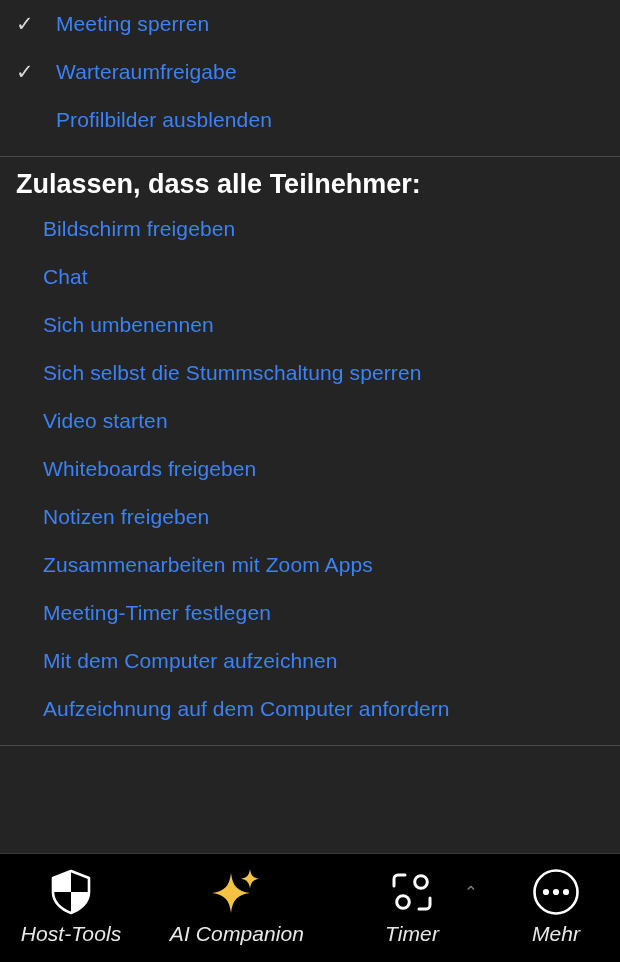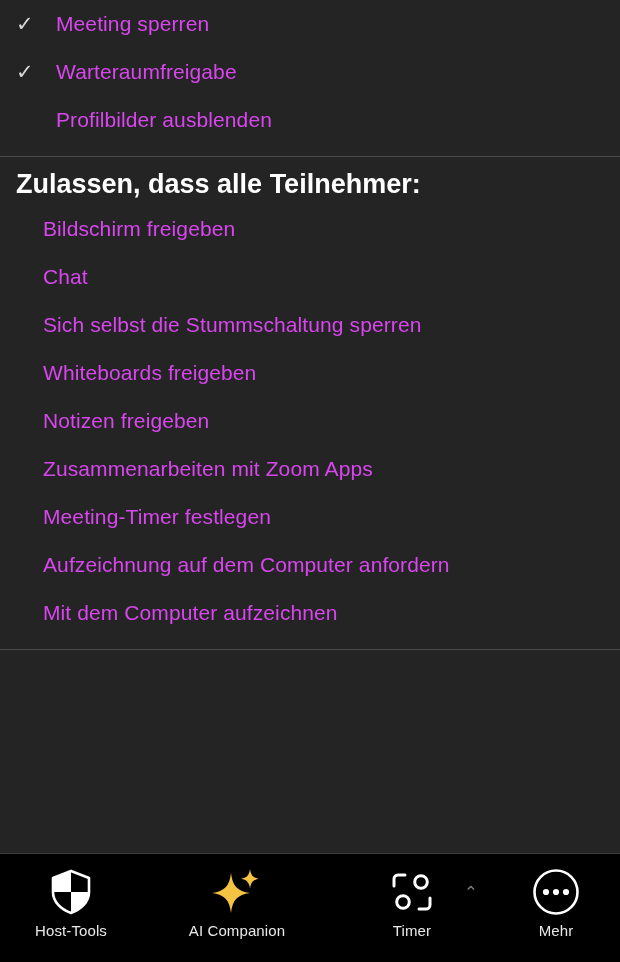--- a/index.html
+++ b/index.html
@@ -28,21 +28,21 @@
     font-size:21px;
     line-height:1;
     color:#d8d8d8;
     font-family:"DejaVu Sans", sans-serif;
     font-weight:300;
     text-align:left;
   }
   .menu-row .check.empty { color:transparent; }
   .menu-row .label {
     font-size:21px;
-    color:#d946ef;
+    color:#3b82f6;
     letter-spacing:.1px;
     white-space:nowrap;
   }
   .menu-row.danger .label { color:#f25c54; }
 
   .divider {
     height:1px;
     background:#4a4a4a;
     margin:0;
   }
@@ -89,24 +89,25 @@
   .tb-item.more   { width:128px;text-align:right; }
 
   .tb-icon {
     height:52px;
     display:flex;
     align-items:center;
     justify-content:center;
   }
   .tb-label {
     margin-top:4px;
-    font-size:15px;
+    font-size:21px;
     color:#e8e8e8;
     white-space:nowrap;
     letter-spacing:.1px;
+    font-style:italic;
   }
   .caret {
     position:absolute;
     right:14px;
     top:30px;
     color:#7d7d7d;
     font-size:17px;
     line-height:1;
     font-family:"DejaVu Sans", sans-serif;
   }
@@ -140,39 +141,45 @@
     <div class="section-title">Zulassen, dass alle Teilnehmer:</div>
 
     <div>
       <div class="menu-row sub-row">
         <span class="label">Bildschirm freigeben</span>
       </div>
       <div class="menu-row sub-row">
         <span class="label">Chat</span>
       </div>
       <div class="menu-row sub-row">
+        <span class="label">Sich umbenennen</span>
+      </div>
+      <div class="menu-row sub-row">
         <span class="label">Sich selbst die Stummschaltung sperren</span>
       </div>
       <div class="menu-row sub-row">
+        <span class="label">Video starten</span>
+      </div>
+      <div class="menu-row sub-row">
         <span class="label">Whiteboards freigeben</span>
       </div>
       <div class="menu-row sub-row">
         <span class="label">Notizen freigeben</span>
       </div>
       <div class="menu-row sub-row">
         <span class="label">Zusammenarbeiten mit Zoom Apps</span>
       </div>
       <div class="menu-row sub-row">
         <span class="label">Meeting-Timer festlegen</span>
       </div>
       <div class="menu-row sub-row">
+        <span class="label">Mit dem Computer aufzeichnen</span>
+      </div>
+      <div class="menu-row sub-row">
         <span class="label">Aufzeichnung auf dem Computer anfordern</span>
-      </div>
-      <div class="menu-row sub-row">
-        <span class="label">Mit dem Computer aufzeichnen</span>
       </div>
     </div>
 
     <div class="section-gap-top"></div>
     <div class="divider"></div>
     <div class="section-gap-bottom"></div>
 
 
   </div>
 

